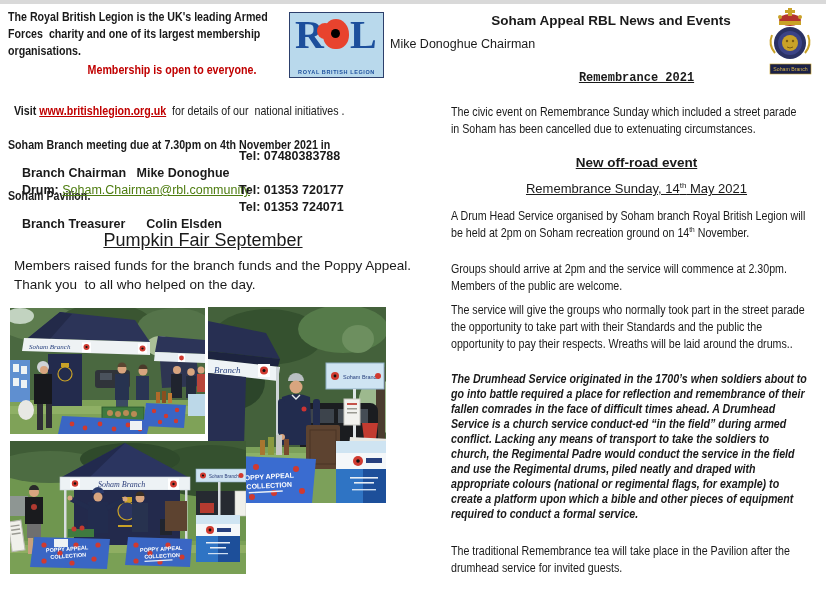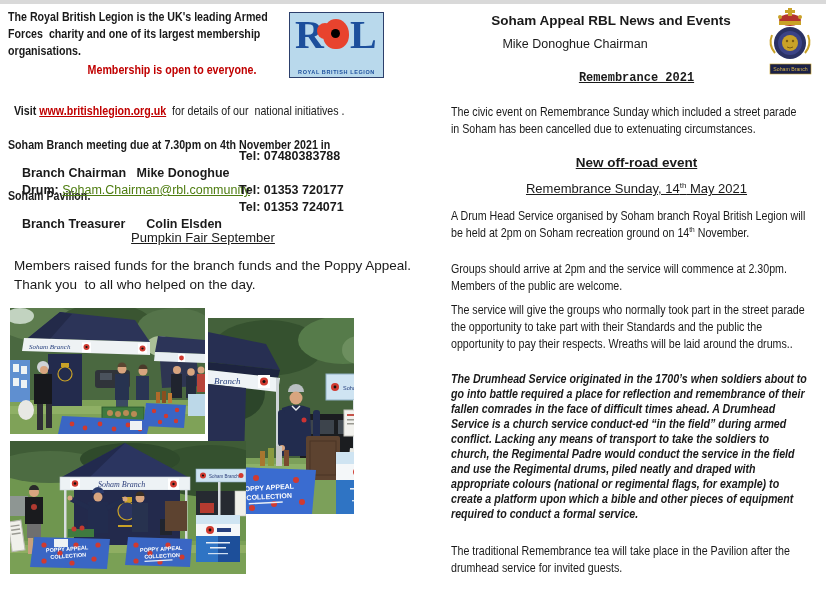--- a/index.html
+++ b/index.html
@@ -27,29 +27,29 @@
   #rbl-poppy::after{content:"";position:absolute;left:8px;top:10px;width:9px;height:9px;
              background:#000;border-radius:50%;}
   #rbl-caption{position:absolute;left:0;right:0;bottom:2px;text-align:center;
              font-size:5.5px;font-weight:bold;letter-spacing:.6px;color:#1c4f9c;}
   #visit{left:8px;top:85px;width:520px;}
   .redlink{color:#c00000;text-decoration:underline;font-weight:bold;}
   #contacts{left:8px;top:148px;width:500px;font-weight:bold;font-size:12.5px;line-height:17px;}
   .crow{position:relative;height:17px;white-space:pre;}
   .ctel{position:absolute;left:231px;top:0;text-align:right;}
   .maillink{color:#4d7c0f;text-decoration:underline;font-weight:normal;margin-top:48px;}
-  #pumpkin-h{left:8px;top:230px;width:390px;font-size:13px;}
+  #pumpkin-h{left:8px;top:230px;width:390px;font-size:18px;}
   #pumpkin-b{left:14px;top:256px;width:398px;font-size:13.5px;line-height:19px;white-space:pre-wrap;}
   .photo{overflow:hidden;}
   #photoA{left:10px;top:308px;width:195px;height:126px;}
-  #photoB{left:208px;top:318px;width:146px;height:196px;}
+  #photoB{left:208px;top:307px;width:178px;height:196px;}
   #photoC{left:10px;top:441px;width:236px;height:133px;}
   
   #r-title{left:426px;top:13px;width:370px;font-size:13.5px;}
-  #r-subtitle{left:390px;top:37px;width:370px;text-align:center;font-size:12.5px;}
+  #r-subtitle{left:390px;top:37px;width:370px;text-align:left;font-size:12.5px;}
   #r-crest{left:766px;top:5px;width:49px;height:74px;}
   #r-h1{left:451px;top:71px;width:371px;font-size:12px;font-family:Liberation Mono, monospace;}
   #r-p1{left:451px;top:103px;width:434px;}
   #r-h2{left:451px;top:155px;width:371px;font-size:13.5px;}
   #r-h3{left:451px;top:181px;width:371px;font-size:13px;}
   #r-p2{left:451px;top:207px;width:434px;}
   #r-p3{left:451px;top:260px;width:434px;}
   #r-p4{left:451px;top:301px;width:434px;}
   #r-p5{left:451px;top:371px;width:438px;font-weight:bold;font-style:italic;line-height:15px;}
   #r-p6{left:451px;top:542px;width:434px;}

